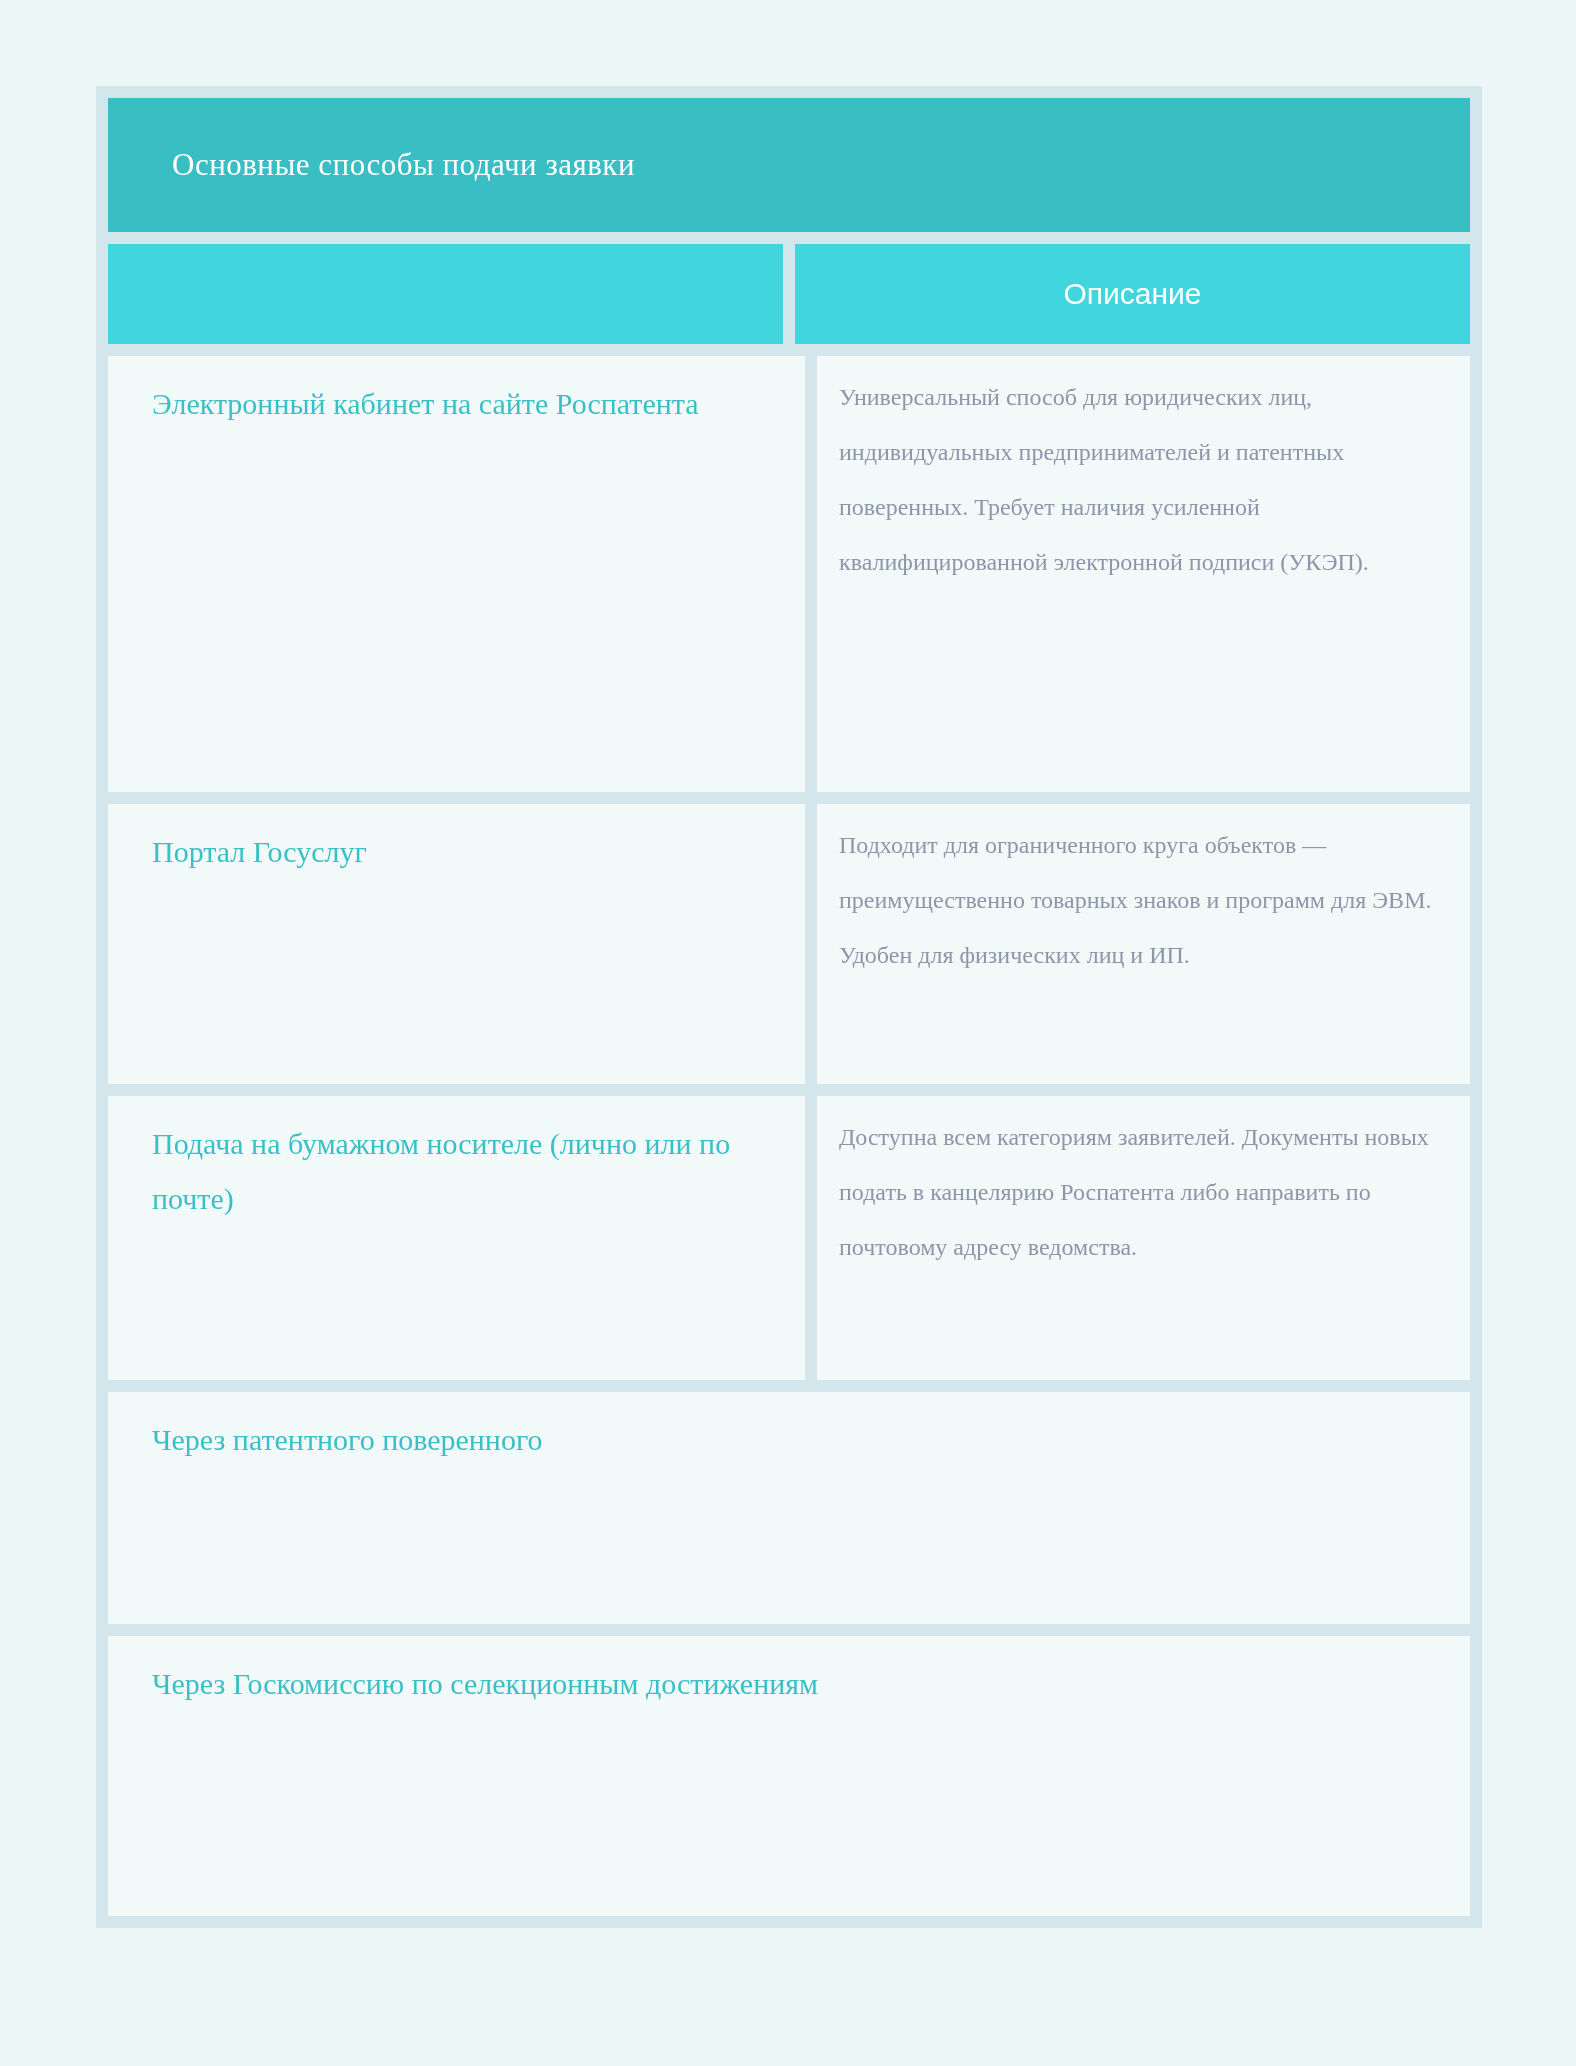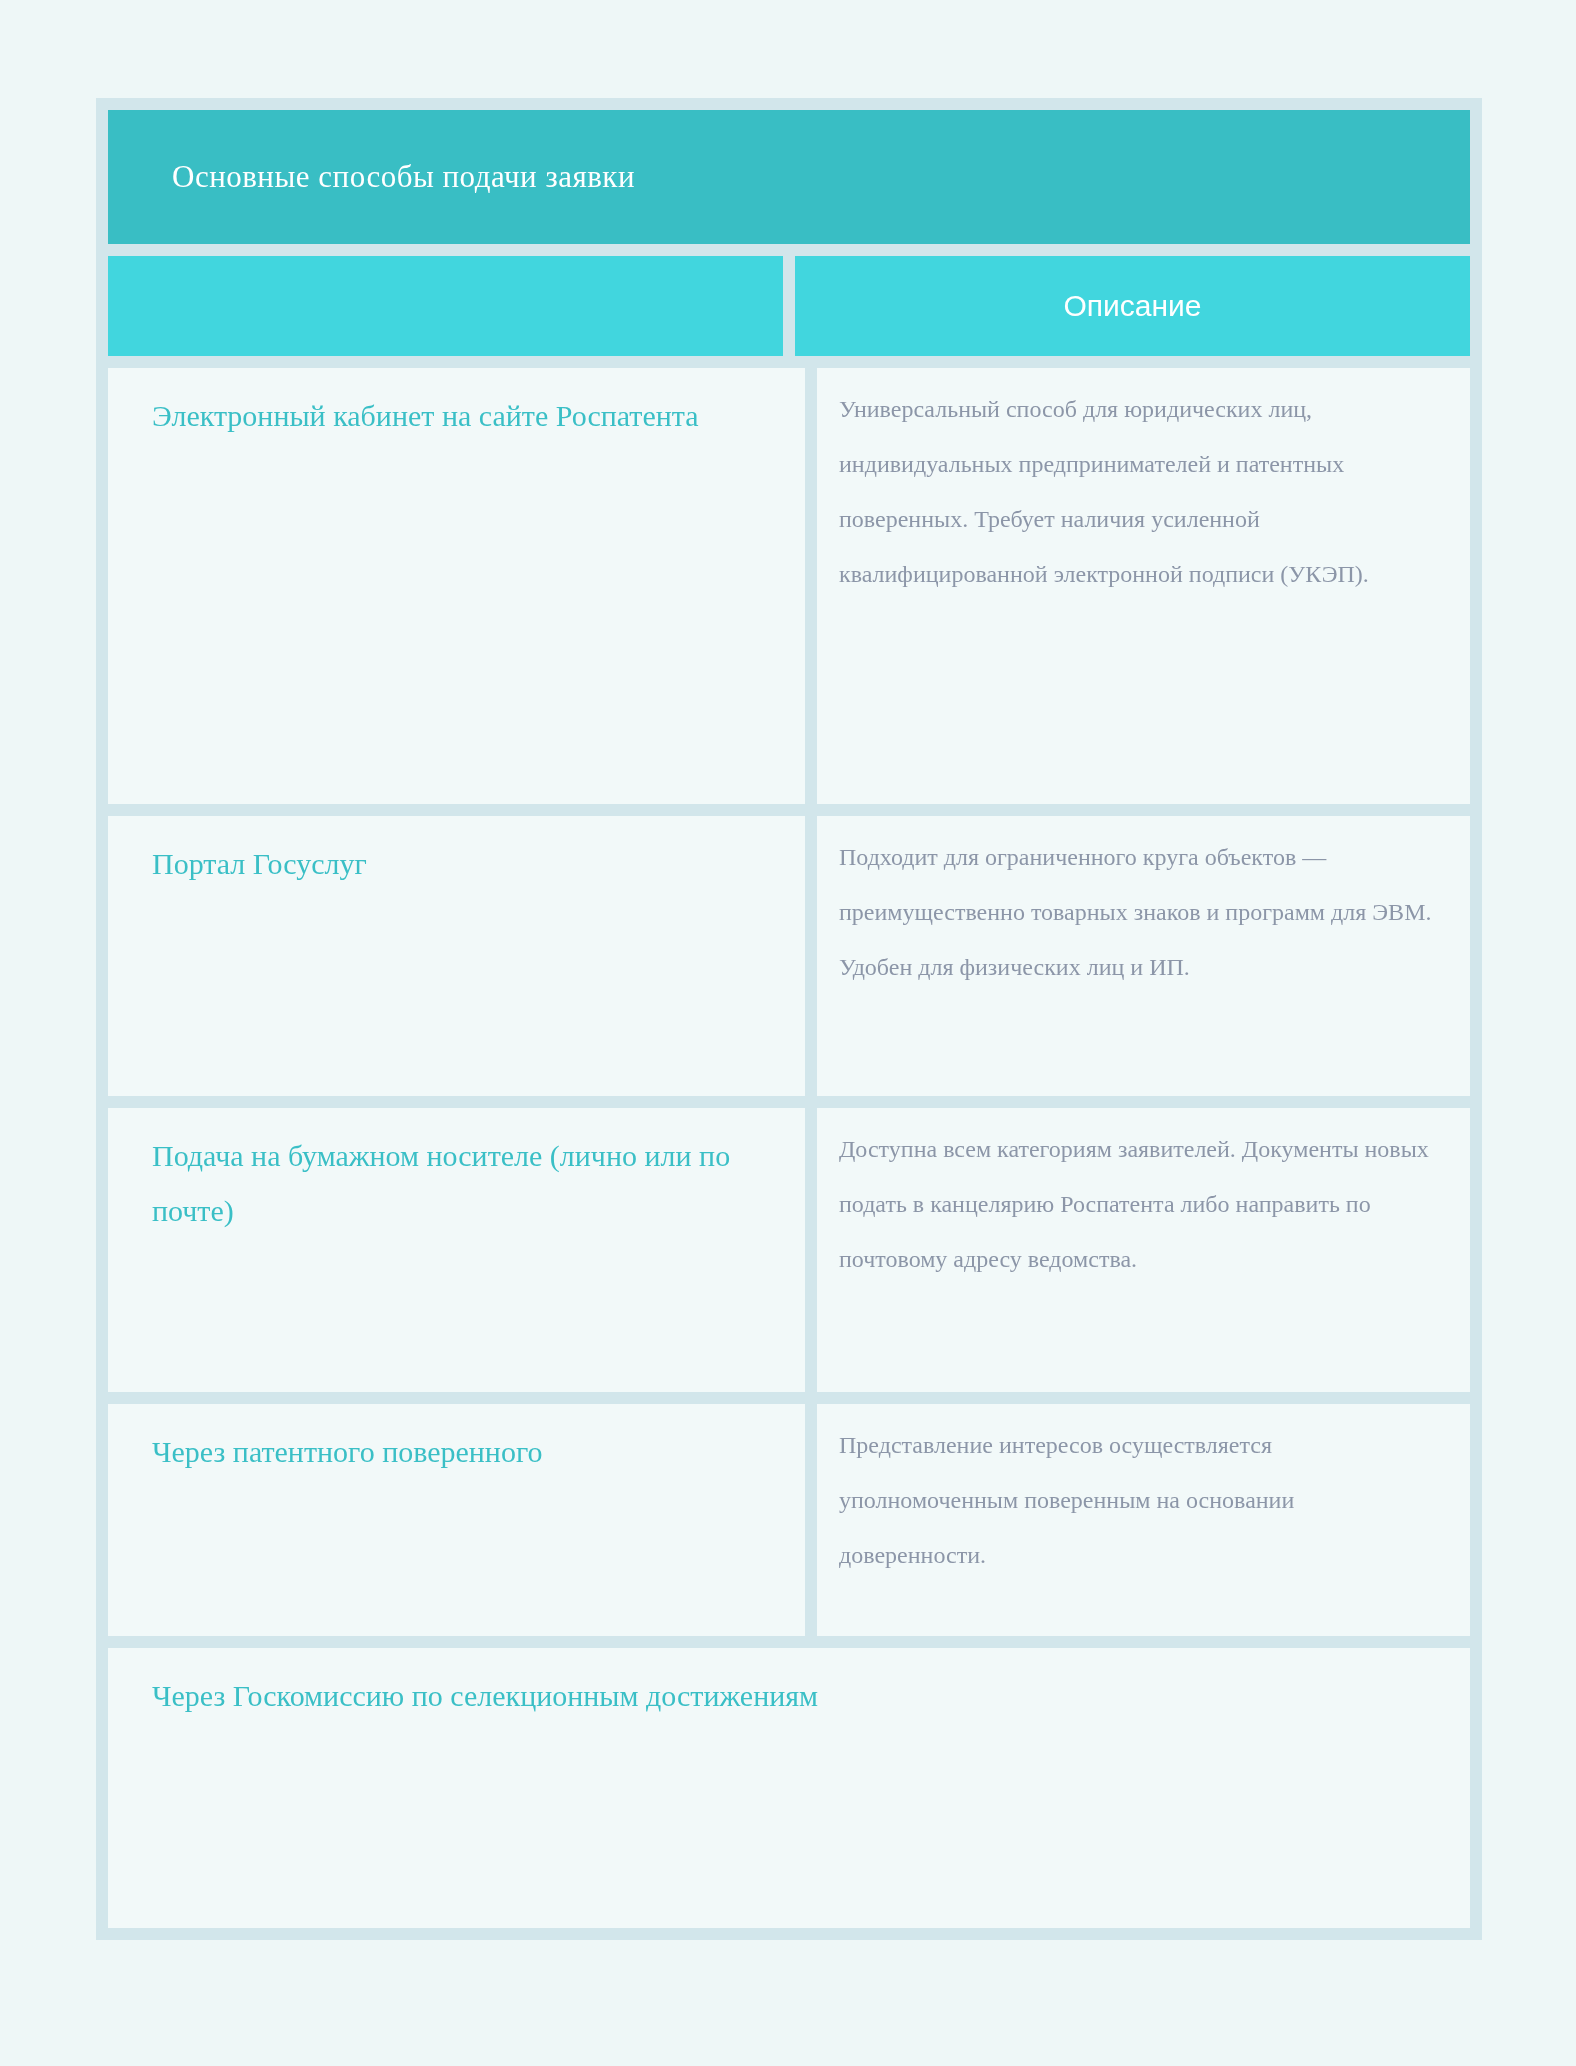--- a/index.html
+++ b/index.html
@@ -13,21 +13,21 @@
   }
   *{box-sizing:border-box;margin:0;padding:0;}
   html,body{width:1576px;height:2066px;}
   body{
     background:var(--page-bg);
     font-family:"Liberation Serif","DejaVu Serif",serif;
   }
   .table-wrap{
     position:absolute;
     left:96px;
-    top:98px;
+    top:86px;
     width:1386px;
     background:var(--grid-line);
     padding:12px;
     display:flex;
     flex-direction:column;
     gap:12px;
   }
   .title-band{
     background:var(--header-bg);
     min-height:134px;
@@ -122,21 +122,20 @@
     <div class="method-cell">
       <a class="method-link">Подача на бумажном носителе (лично или по почте)</a>
     </div>
     <div class="description-cell">Доступна всем категориям заявителей. Документы новых подать в канцелярию Роспатента либо направить по почтовому адресу ведомства.</div>
   </div>
 
   <div class="row data-row r4">
     <div class="method-cell">
       <a class="method-link">Через патентного поверенного</a>
     </div>
-    <div class="description-cell">Представление интересов осуществляется уполномоченным поверенным на основании доверенности.</div>
   </div>
 
   <div class="row data-row r5">
     <div class="method-cell">
       <a class="method-link">Через Госкомиссию по селекционным достижениям</a>
     </div>
   </div>
 
 </div>
 

